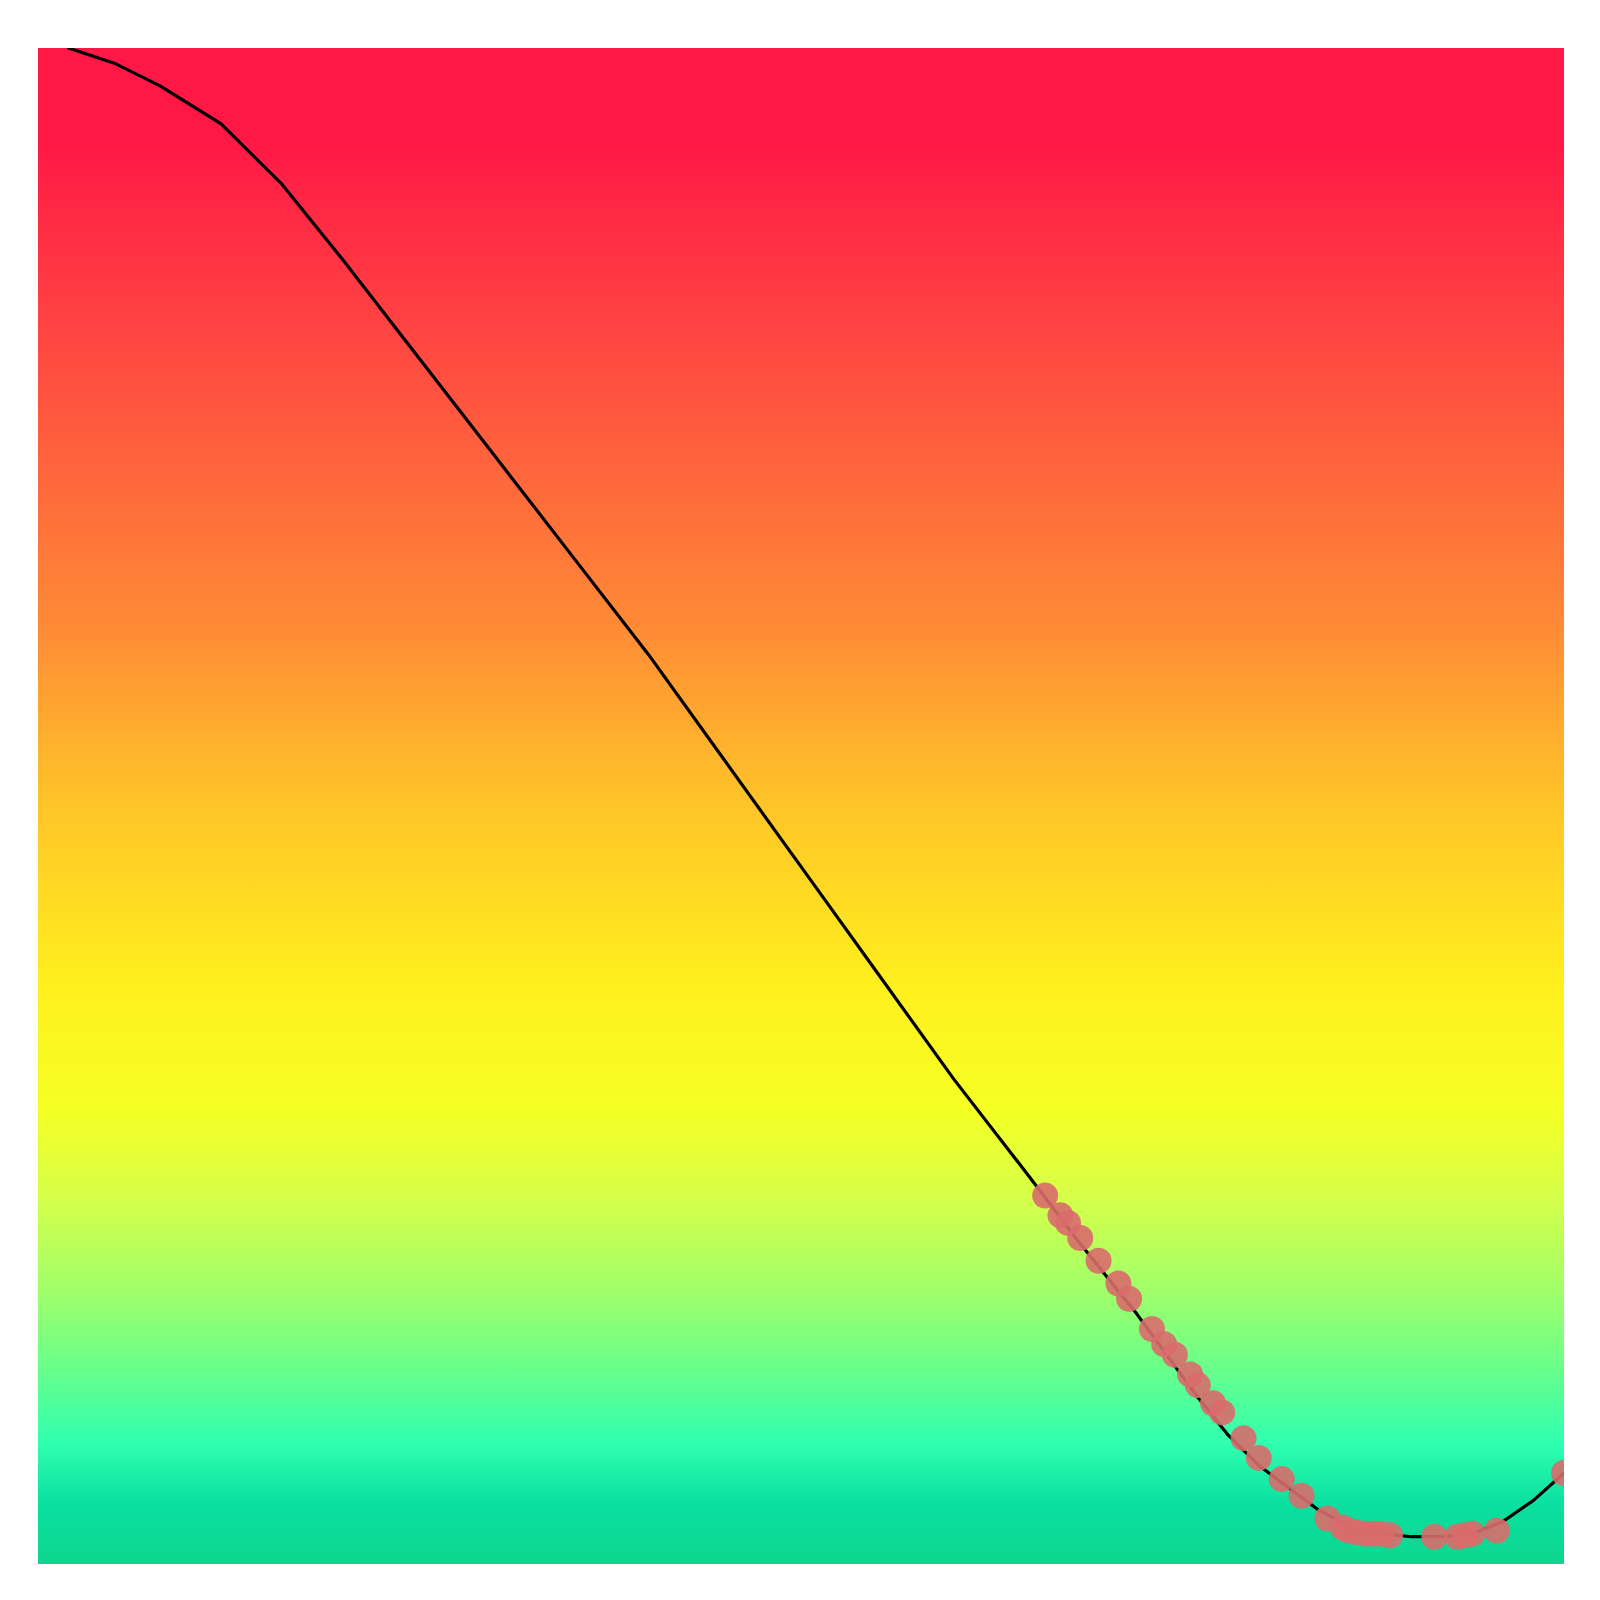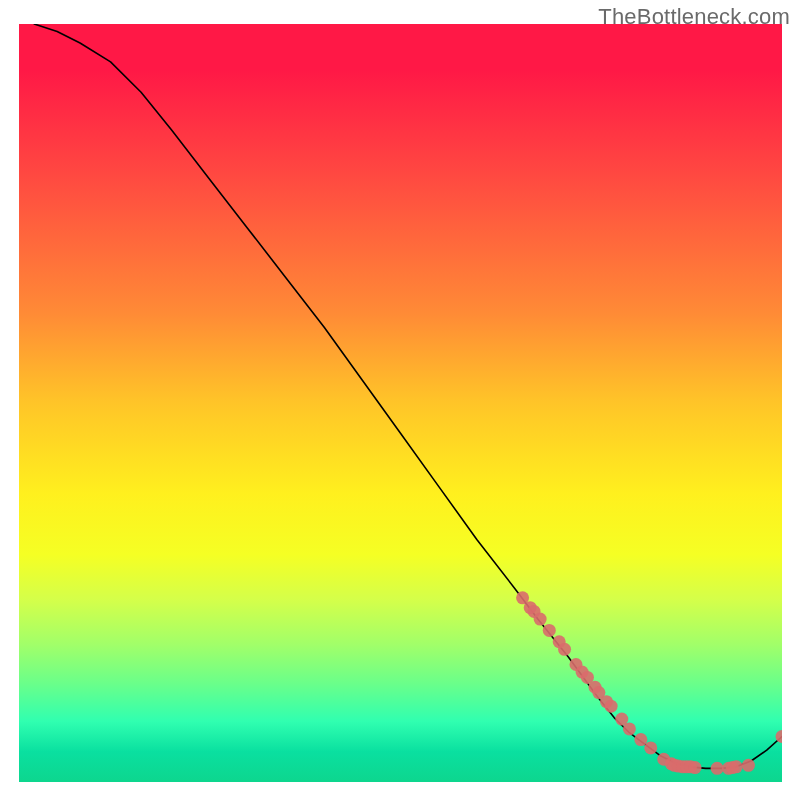--- a/index.html
+++ b/index.html
@@ -49,21 +49,20 @@
     }
     .svg-layer {
       position: absolute;
       inset: 0;
     }
   </style>
 </head>
 <body>
 
 <div class="chart-container">
-  <div class="watermark">TheBottleneck.com</div>
   <div class="plot-area">
     <div class="gradient-bg"></div>
     <svg class="svg-layer" viewBox="0 0 763 758" preserveAspectRatio="none">
       <g id="line-group">
           <path d="M15.26 0.00 L38.15 7.58 L61.04 18.95 L91.56 37.90 L122.08 68.22 L152.60 106.12 L190.75 155.39 L228.90 204.66 L267.05 253.93 L305.20 303.20 L343.35 356.26 L381.50 409.32 L419.65 462.38 L457.80 515.44 L495.95 564.71 L518.84 595.03 L549.36 632.93 L579.88 674.62 L595.14 693.57 L610.40 708.73 L625.66 720.10 L640.92 731.47 L656.18 739.05 L671.44 742.84 L686.70 744.36 L701.96 744.36 L717.22 742.84 L732.48 736.78 L747.74 726.16 L763.00 712.52" fill="none" stroke="#000000" stroke-width="1.6" stroke-linejoin="round" stroke-linecap="round"></path>
         </g>
       <g id="marker-group">
           <circle cx="503.58" cy="573.81" r="6.5" fill="#d96b6b" fill-opacity="0.9"></circle>
           <circle cx="511.21" cy="583.66" r="6.5" fill="#d96b6b" fill-opacity="0.9"></circle>
           <circle cx="515.02" cy="587.45" r="6.5" fill="#d96b6b" fill-opacity="0.9"></circle>

